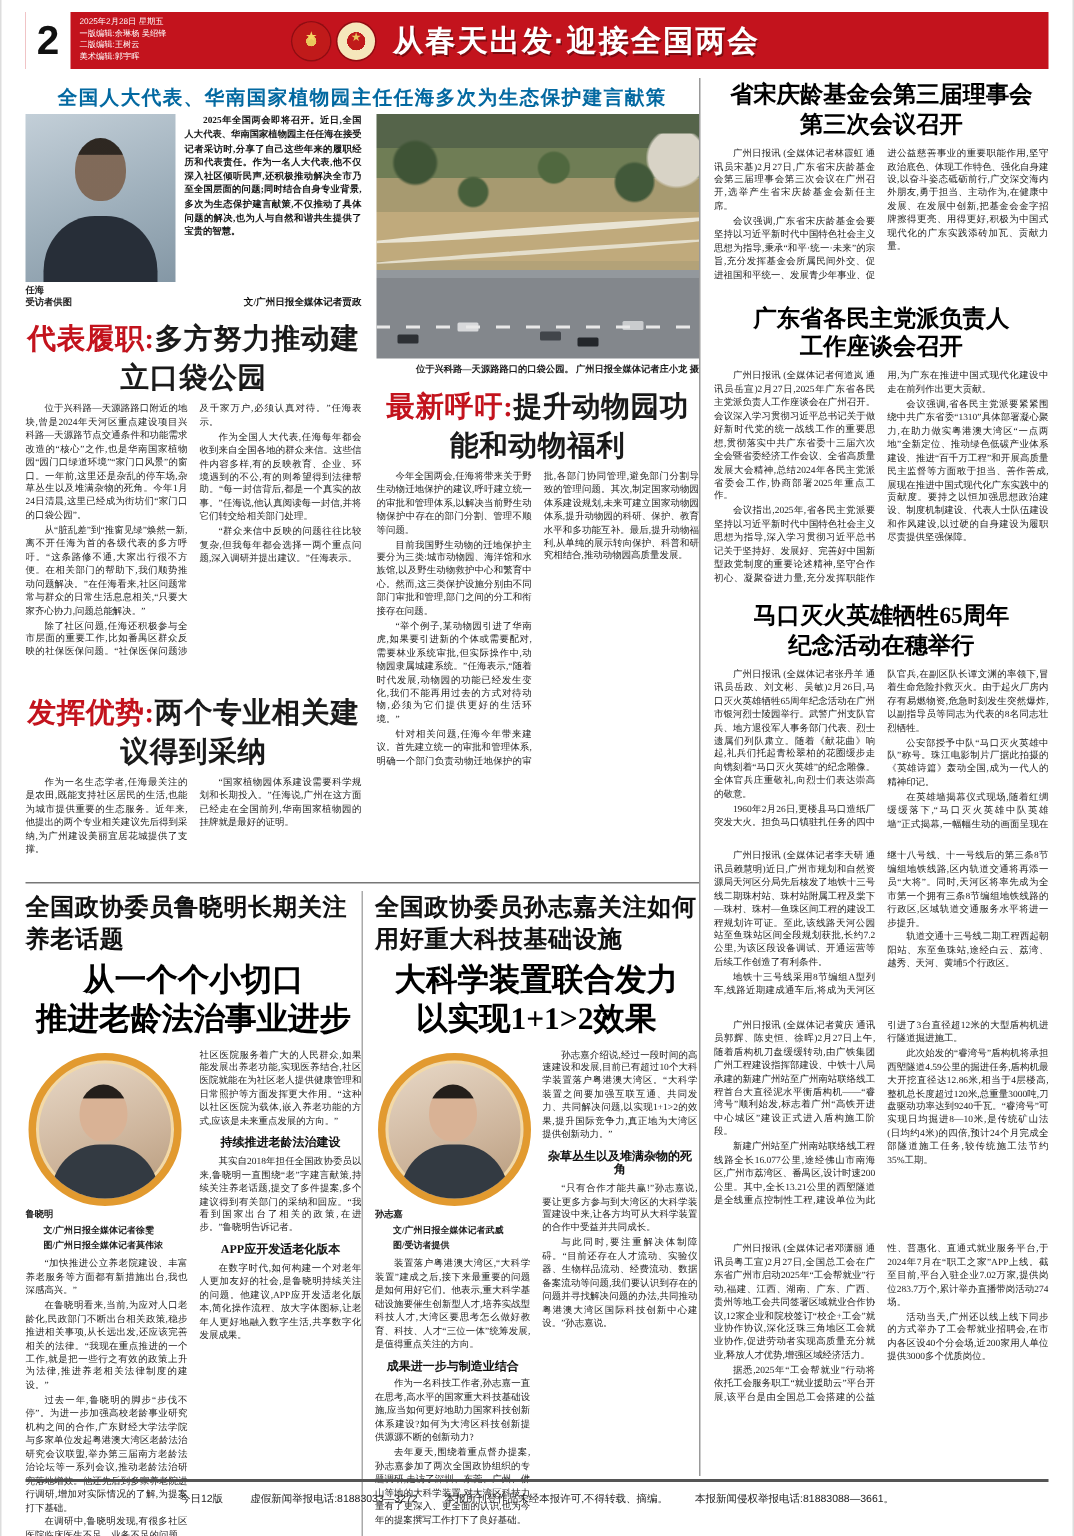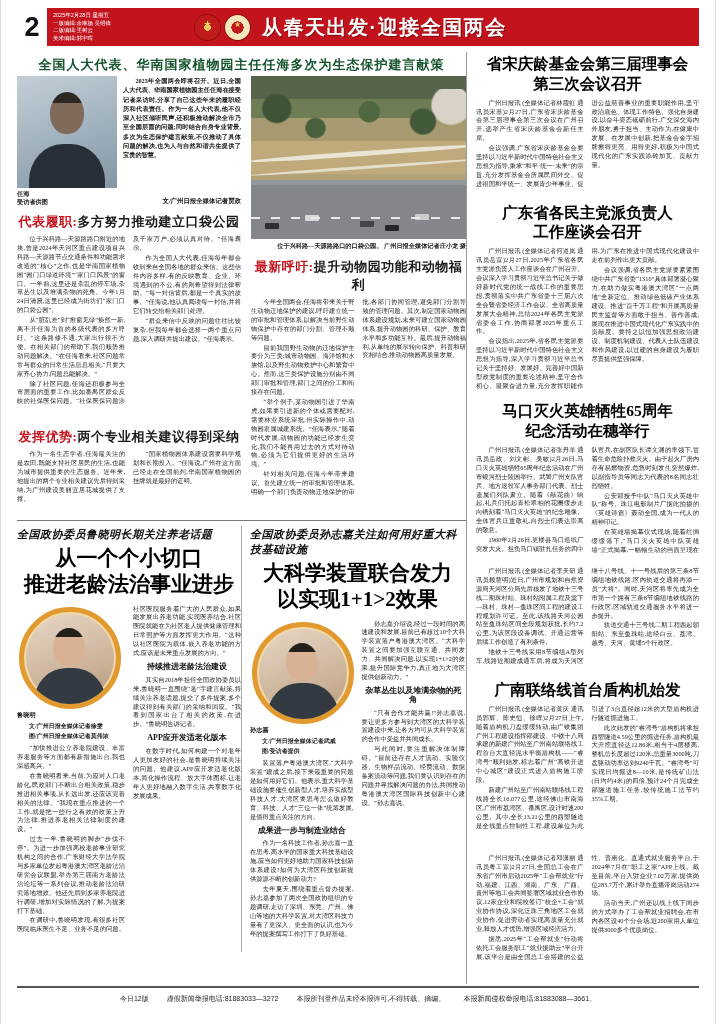--- a/index.html
+++ b/index.html
@@ -19,36 +19,36 @@
   .emblem::before{content:"★";position:absolute;left:0;right:0;top:4px;text-align:center;font-size:9px;color:#f7d664;}
   .emblem.cppcc::before{color:#e9c75c;top:5px;font-size:8px;}
   .banner{color:#fff;font-weight:bold;font-size:20px;margin-left:12px;letter-spacing:1.5px;
           font-family:"Liberation Sans","DejaVu Sans",sans-serif;text-shadow:1px 1px 0 #7e0b10;}
   .logo{margin-left:auto;margin-right:8px;display:flex;align-items:center;}
   
   .content{display:grid;grid-template-columns:449px 1fr;column-gap:0;margin-top:6px;}
   .mainzone{width:449px;}
   .sidebar{border-left:1px solid #999;padding-left:9px;height:932px;overflow:hidden;}
   
-  .kicker{text-align:center;font-size:13px;font-weight:600;letter-spacing:1px;margin:4px 0 2px;color:#14532d;}
+  .kicker{text-align:center;font-size:13px;font-weight:600;letter-spacing:1px;margin:4px 0 2px;color:#0369a1;}
   .mainhead{text-align:center;font-size:36px;font-weight:900;letter-spacing:1px;line-height:1.15;margin:0 0 8px;color:#000;}
   .storygrid{display:grid;grid-template-columns:224px 215px;column-gap:10px;}
   .introrow{display:flex;gap:6px;}
   .portrait{width:100px;height:112px;flex:0 0 100px;position:relative;overflow:hidden;
             background:linear-gradient(160deg,#c3cfd8 0%,#9fb0bc 55%,#8497a5 100%);}
   .portrait::before{content:"";position:absolute;top:16px;left:33px;width:34px;height:42px;border-radius:50% 50% 46% 46%;
             background:linear-gradient(#30292386 0 0),linear-gradient(180deg,#2c2620 0 26%,#d9b295 27% 100%);}
   .portrait::after{content:"";position:absolute;bottom:-2px;left:12px;width:76px;height:46px;
             background:#272e38;border-radius:45% 45% 0 0/80% 80% 0 0;}
   .intro{font-size:6.2px;line-height:9.3px;font-weight:bold;text-align:justify;color:#151515;}
   .intro p{margin:0;text-indent:2em;}
   .capline{display:flex;justify-content:space-between;align-items:flex-end;margin:2px 0 4px;}
   .pcap{font-size:6.2px;font-weight:bold;color:#222;line-height:8px;}
   .byline{font-size:6.4px;font-weight:bold;text-align:right;color:#111;}
-  .sec-h{font-size:13px;font-weight:900;text-align:center;margin:7px 0 4px;letter-spacing:0.5px;}
+  .sec-h{font-size:19px;font-weight:900;text-align:center;margin:7px 0 4px;letter-spacing:0.5px;}
   .sec-h .red{color:#c3131d;}
   .cols{column-count:2;column-gap:8px;column-fill:auto;text-align:justify;font-size:6.3px;line-height:8.9px;color:#1c1c1c;overflow:hidden;}
   .cols p,.bp{margin:0 0 1px;text-indent:2em;}
   .subhead{font-size:8px;font-weight:bold;text-align:center;margin:5px 0 4px;text-indent:0;color:#111;}
   .b1{height:186px;} .b2{height:64px;} .b3{height:204px;}
   .aerial{width:215px;height:163px;position:relative;overflow:hidden;
      background:linear-gradient(180deg,#55644a 0 14%,#6f7d55 14% 26%,#a79a70 26% 40%,#c0aa7c 40% 60%,#b3a278 60% 64%,#93989d 64% 67%,#83878c 67% 100%);}
   .aerial::before{content:"";position:absolute;top:8%;left:0;right:0;height:40%;
      background:radial-gradient(circle at 12% 30%,#3f5436 0 7%,transparent 8%),
                 radial-gradient(circle at 30% 60%,#48603c 0 6%,transparent 7%),
@@ -58,21 +58,21 @@
   .aerial::after{content:"";position:absolute;bottom:12%;left:0;right:0;height:2px;
      background:repeating-linear-gradient(90deg,#e8e8e8 0 9px,transparent 9px 20px);}
   .aerial .cars{position:absolute;bottom:6%;left:14px;width:14px;height:6px;background:#2d3034;border-radius:1px;
      box-shadow:40px -8px 0 #d8d9db,95px -2px 0 #41454a,150px -9px 0 #caccce,120px 2px 0 #23262a;}
   .aerial .path{position:absolute;top:46%;left:-6px;width:110%;height:5px;background:#e9e4d4;border-radius:50%;
      transform:rotate(-4deg);box-shadow:0 14px 0 -1px #e4decb;}
   .photocap{font-size:6.2px;font-weight:bold;text-align:right;margin:3px 0 0;color:#222;}
   
   .features{display:grid;grid-template-columns:224px 215px;column-gap:9px;border-top:1px solid #777;margin-top:6px;padding-top:5px;}
   .feat2{border-left:1px solid #aaa;padding-left:8px;margin-left:-9px;}
-  .fkicker{font-size:11px;font-weight:600;letter-spacing:0.5px;margin:1px 0 3px;color:#111;font-style:italic;}
+  .fkicker{font-size:16px;font-weight:600;letter-spacing:0.5px;margin:1px 0 3px;color:#111;}
   .fhead{font-size:21px;font-weight:900;text-align:center;line-height:1.25;margin:0 0 7px;color:#000;}
   .fbody{height:332px;}
   .fphoto-wrap{break-inside:avoid;margin-bottom:4px;}
   .fcircle{width:92px;height:92px;border-radius:50%;border:5px solid #e29a2f;box-shadow:0 0 0 2px #f3d9a6 inset;
      position:relative;overflow:hidden;background:linear-gradient(160deg,#e8d9c8 0%,#cdb49b 60%,#b49879 100%);margin:2px 0 2px 2px;}
   .fcircle::before{content:"";position:absolute;top:16px;left:29px;width:32px;height:38px;border-radius:50% 50% 46% 46%;
      background:linear-gradient(180deg,#241f1b 0 24%,#d9b295 25% 100%);}
   .fcircle::after{content:"";position:absolute;bottom:-4px;left:10px;width:72px;height:40px;background:#333a42;border-radius:45% 45% 0 0/85% 85% 0 0;}
   .fcap{font-size:6.2px;font-weight:bold;margin:1px 0 3px;text-indent:0;}
   .fby{font-size:6px;line-height:8.4px;font-weight:bold;text-indent:0;margin:0;}
@@ -241,21 +241,20 @@
 
       <div class="sart">
         <div class="cols sbody sb4">
             <p class="bp">广州日报讯 (全媒体记者李天研 通讯员赖慧明)近日,广州市规划和自然资源局天河区分局先后核发了地铁十三号线二期珠村站、珠村站附属工程及棠下—珠村、珠村—鱼珠区间工程的建设工程规划许可证。至此,该线路天河公园站至鱼珠站区间全段规划获批,长约7.2公里,为该区段设备调试、开通运营等后续工作创造了有利条件。</p>
             <p class="bp">地铁十三号线采用8节编组A型列车,线路近期建成通车后,将成为天河区继十八号线、十一号线后的第三条8节编组地铁线路,区内轨道交通将再添一员“大将”。同时,天河区将率先成为全市第一个拥有三条8节编组地铁线路的行政区,区域轨道交通服务水平将进一步提升。</p>
             <p class="bp">轨道交通十三号线二期工程西起朝阳站、东至鱼珠站,途经白云、荔湾、越秀、天河、黄埔5个行政区。</p>
           </div>
       </div>
 
       <div class="sart">
-        <h2 class="stitle"><span>广南联络线首台盾构机始发</span></h2>
         <div class="cols sbody sb5">
             <p class="bp">广州日报讯 (全媒体记者黄庆 通讯员郭辉、陈史恒、徐晖)2月27日上午,随着盾构机刀盘缓缓转动,由广铁集团广州工程建设指挥部建设、中铁十八局承建的新建广州站至广州南站联络线工程首台大直径泥水平衡盾构机——“睿湾号”顺利始发,标志着广州“高铁开进中心城区”建设正式进入盾构施工阶段。</p>
             <p class="bp">新建广州站至广州南站联络线工程线路全长16.077公里,途经佛山市南海区,广州市荔湾区、番禺区,设计时速200公里。其中,全长13.21公里的西塱隧道是全线重点控制性工程,建设单位为此引进了3台直径超12米的大型盾构机进行隧道掘进施工。</p>
             <p class="bp">此次始发的“睿湾号”盾构机将承担西塱隧道4.59公里的掘进任务,盾构机最大开挖直径达12.86米,相当于4层楼高,整机总长度超过120米,总重量3000吨,刀盘驱动功率达到9240千瓦。“睿湾号”可实现日均掘进8—10米,是传统矿山法(日均约4米)的四倍,预计24个月完成全部隧道施工任务,较传统施工法节约35%工期。</p>
           </div>
       </div>
 
       <div class="sart">
         <div class="cols sbody sb6">
             <p class="bp">广州日报讯 (全媒体记者邓潇丽 通讯员粤工宣)2月27日,全国总工会在广东省广州市启动2025年“工会帮就业”行动,福建、江西、湖南、广东、广西、贵州等地工会共同签署区域就业合作协议,12家企业和院校签订“校企+工会”就业协作协议,深化泛珠三角地区工会就业协作,促进劳动者实现高质量充分就业,释放人才优势,增强区域经济活力。</p>

